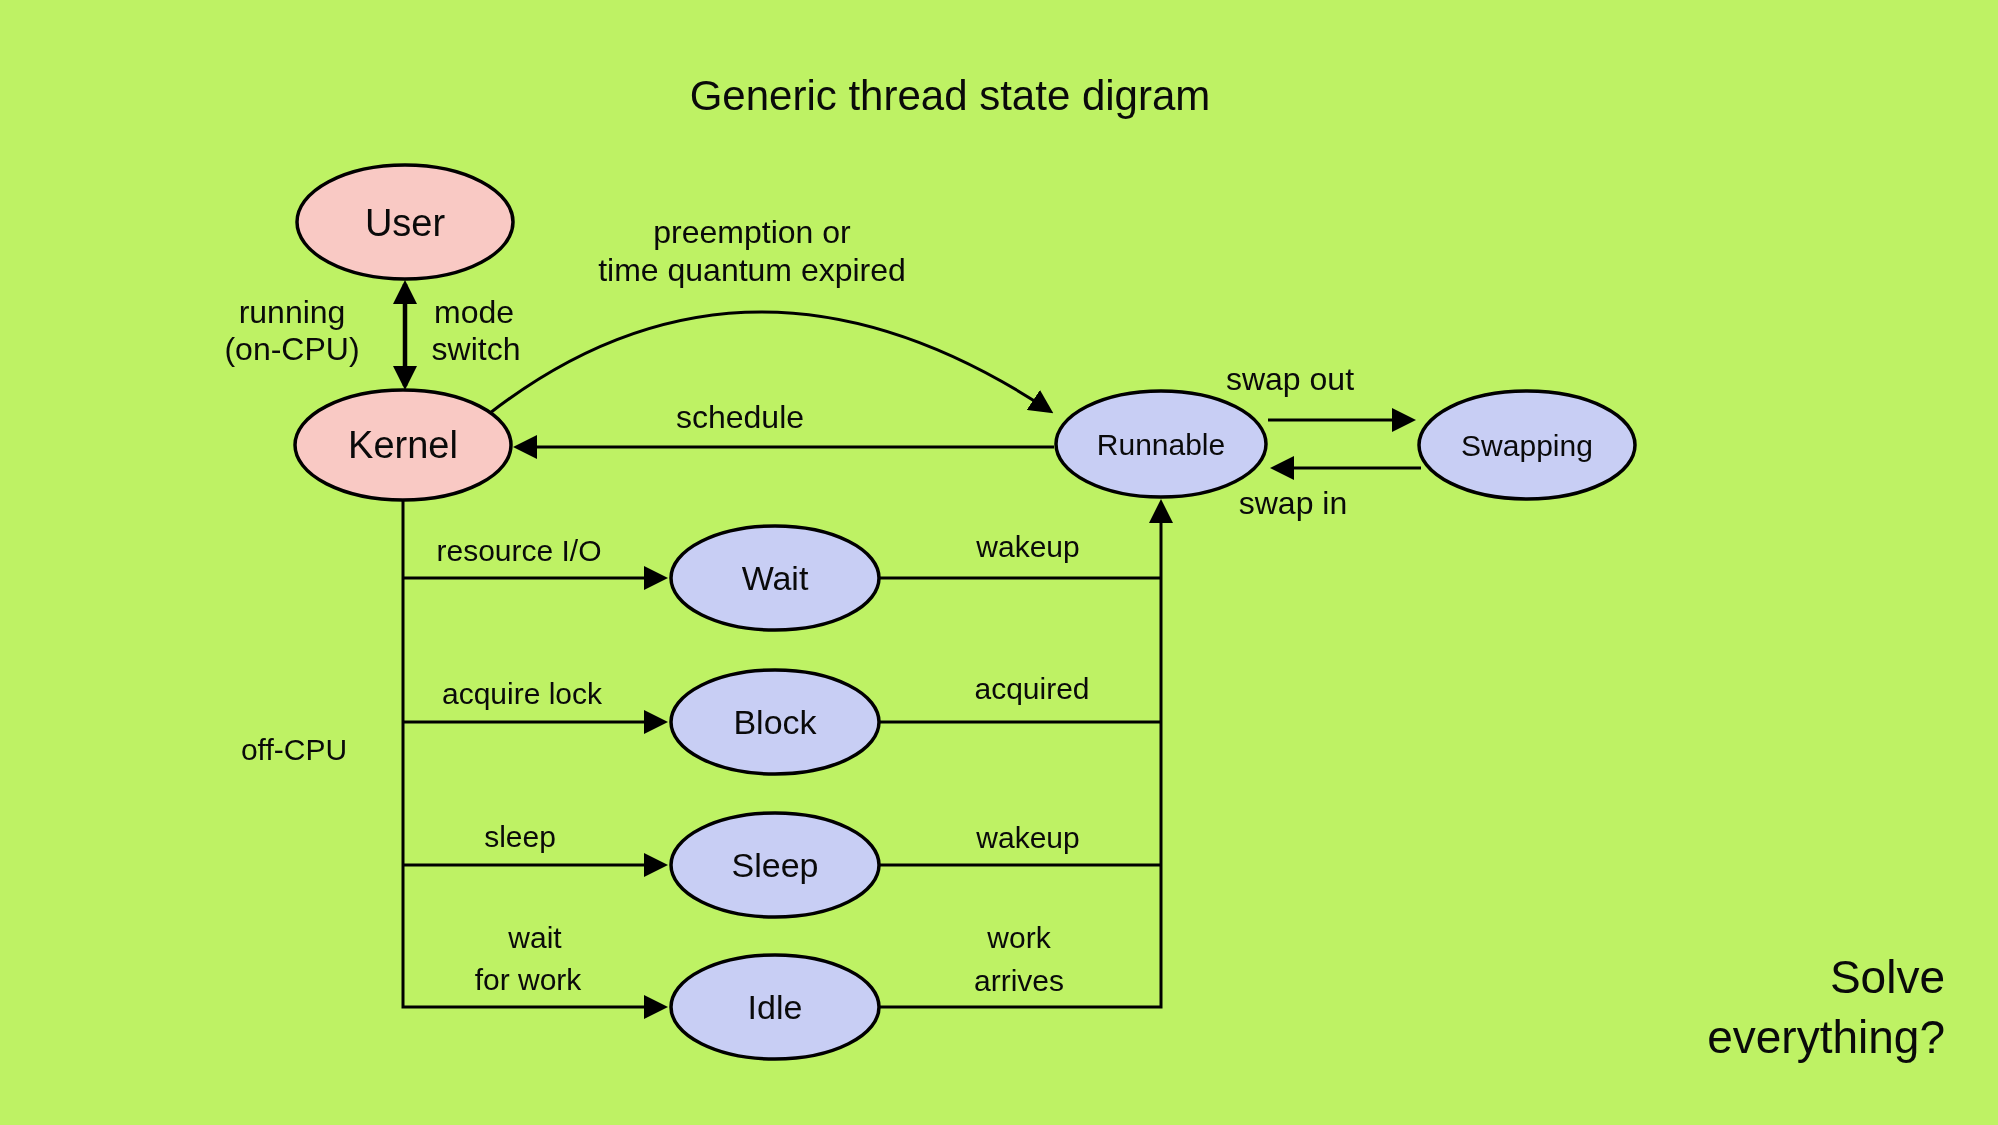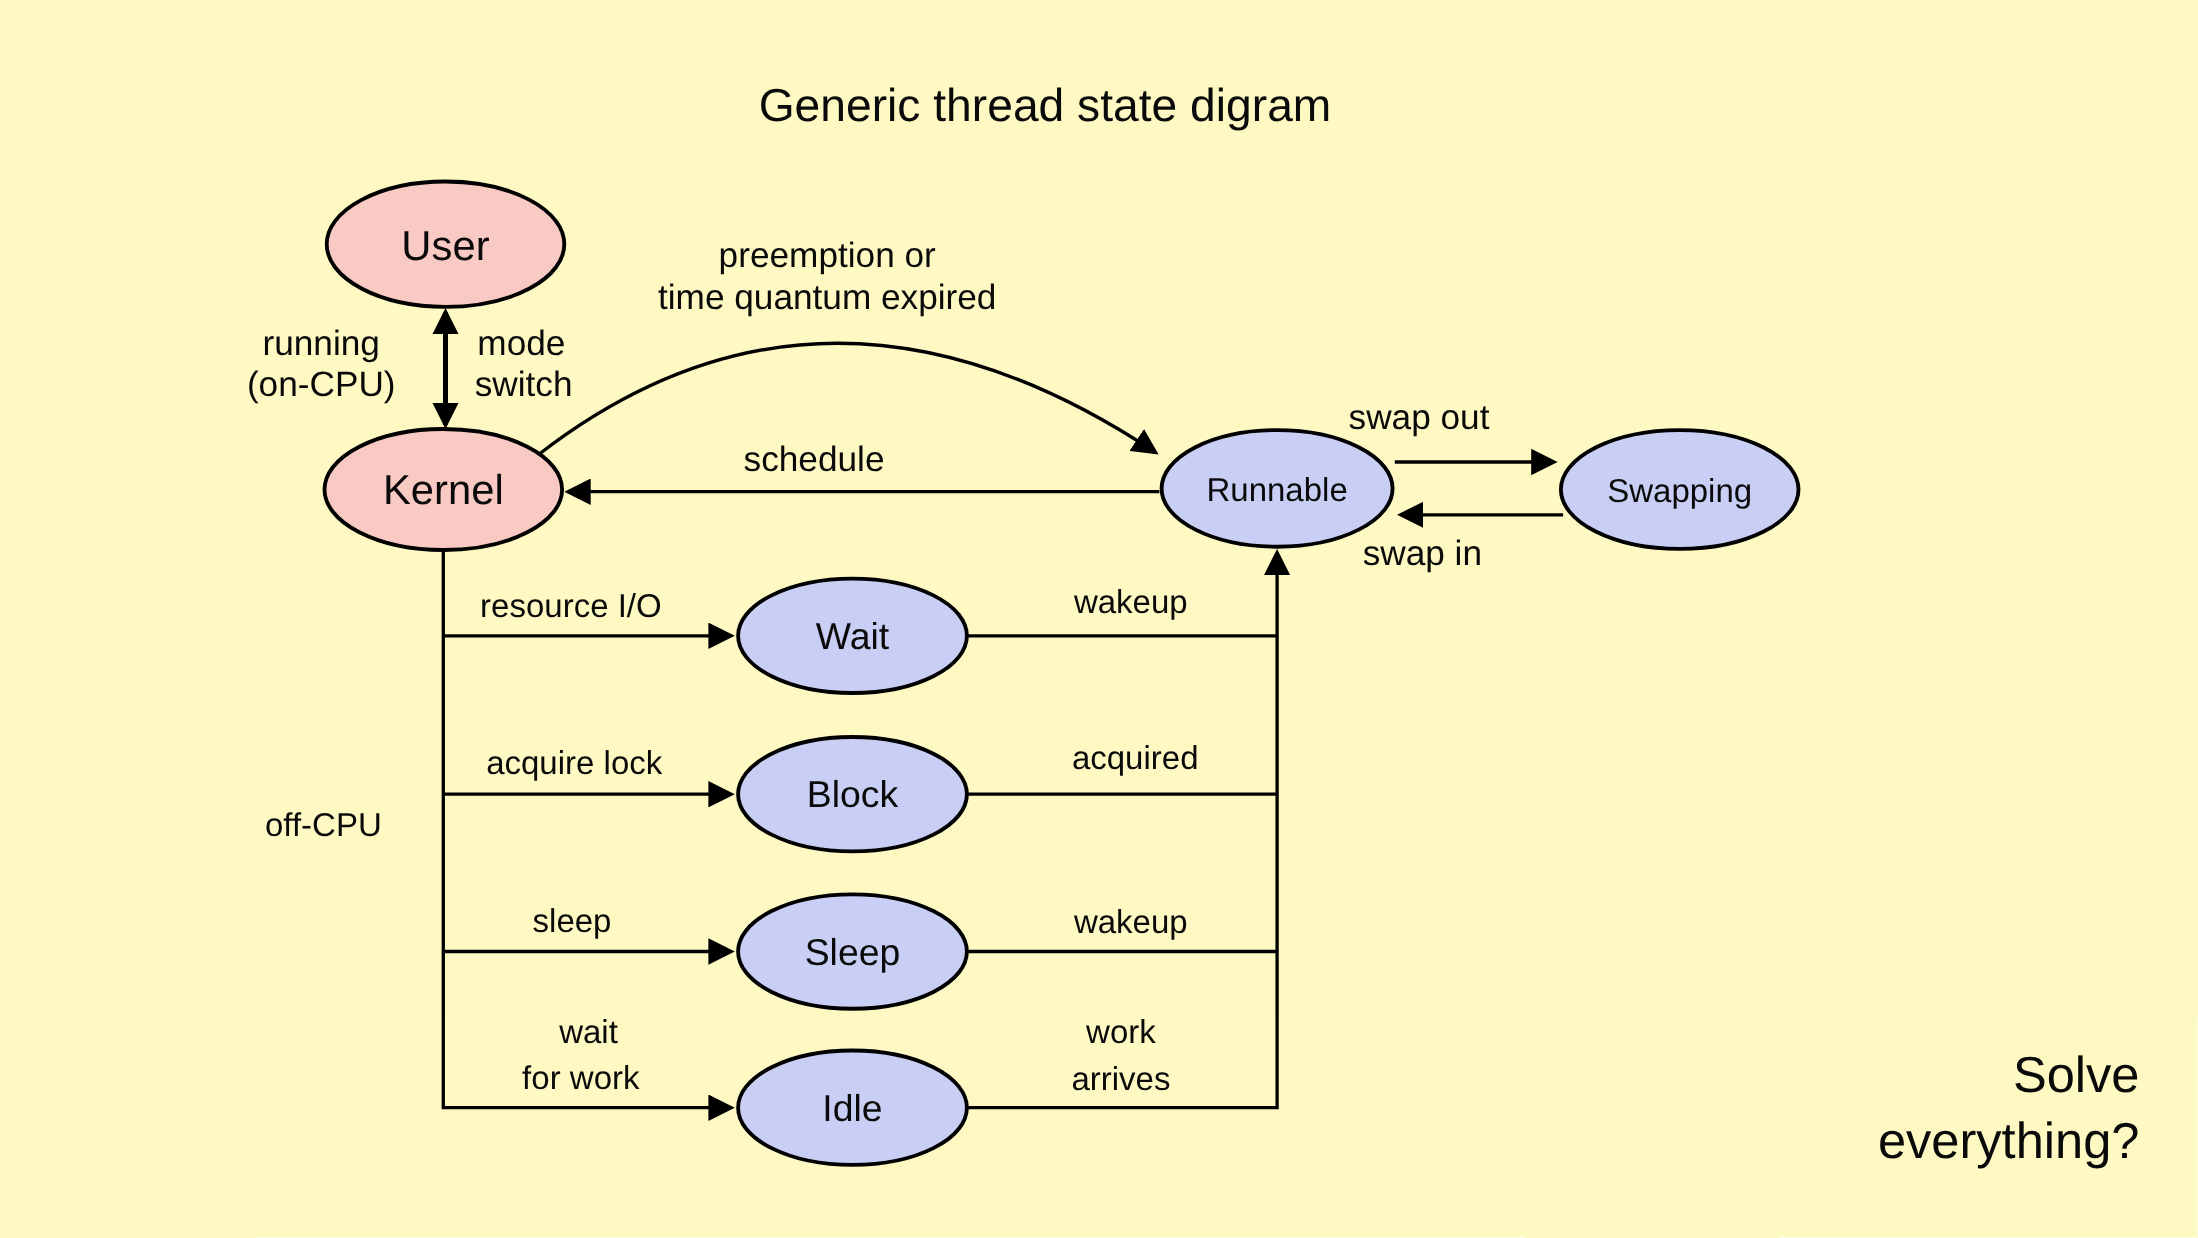--- a/index.html
+++ b/index.html
@@ -1,17 +1,17 @@
 <!DOCTYPE html>
 <html><head>
 <meta charset="utf-8">
 <style>
   html, body { margin: 0; padding: 0; background: #ffffff; }
   .stage {
-    width: 1998px; height: 1125px; position: relative; background: #fef9c3;
+    width: 1998px; height: 1125px; position: relative; background: #bef264;
     font-family: "Liberation Sans", sans-serif;
   }
   svg { display: block; }
   text {
     font-family: "Liberation Sans", sans-serif;
     fill: #0a0a0a;
   }
   .t-title   { font-size: 42px; }
   .t-state   { font-size: 38px; }
   .t-state-m { font-size: 34px; }

